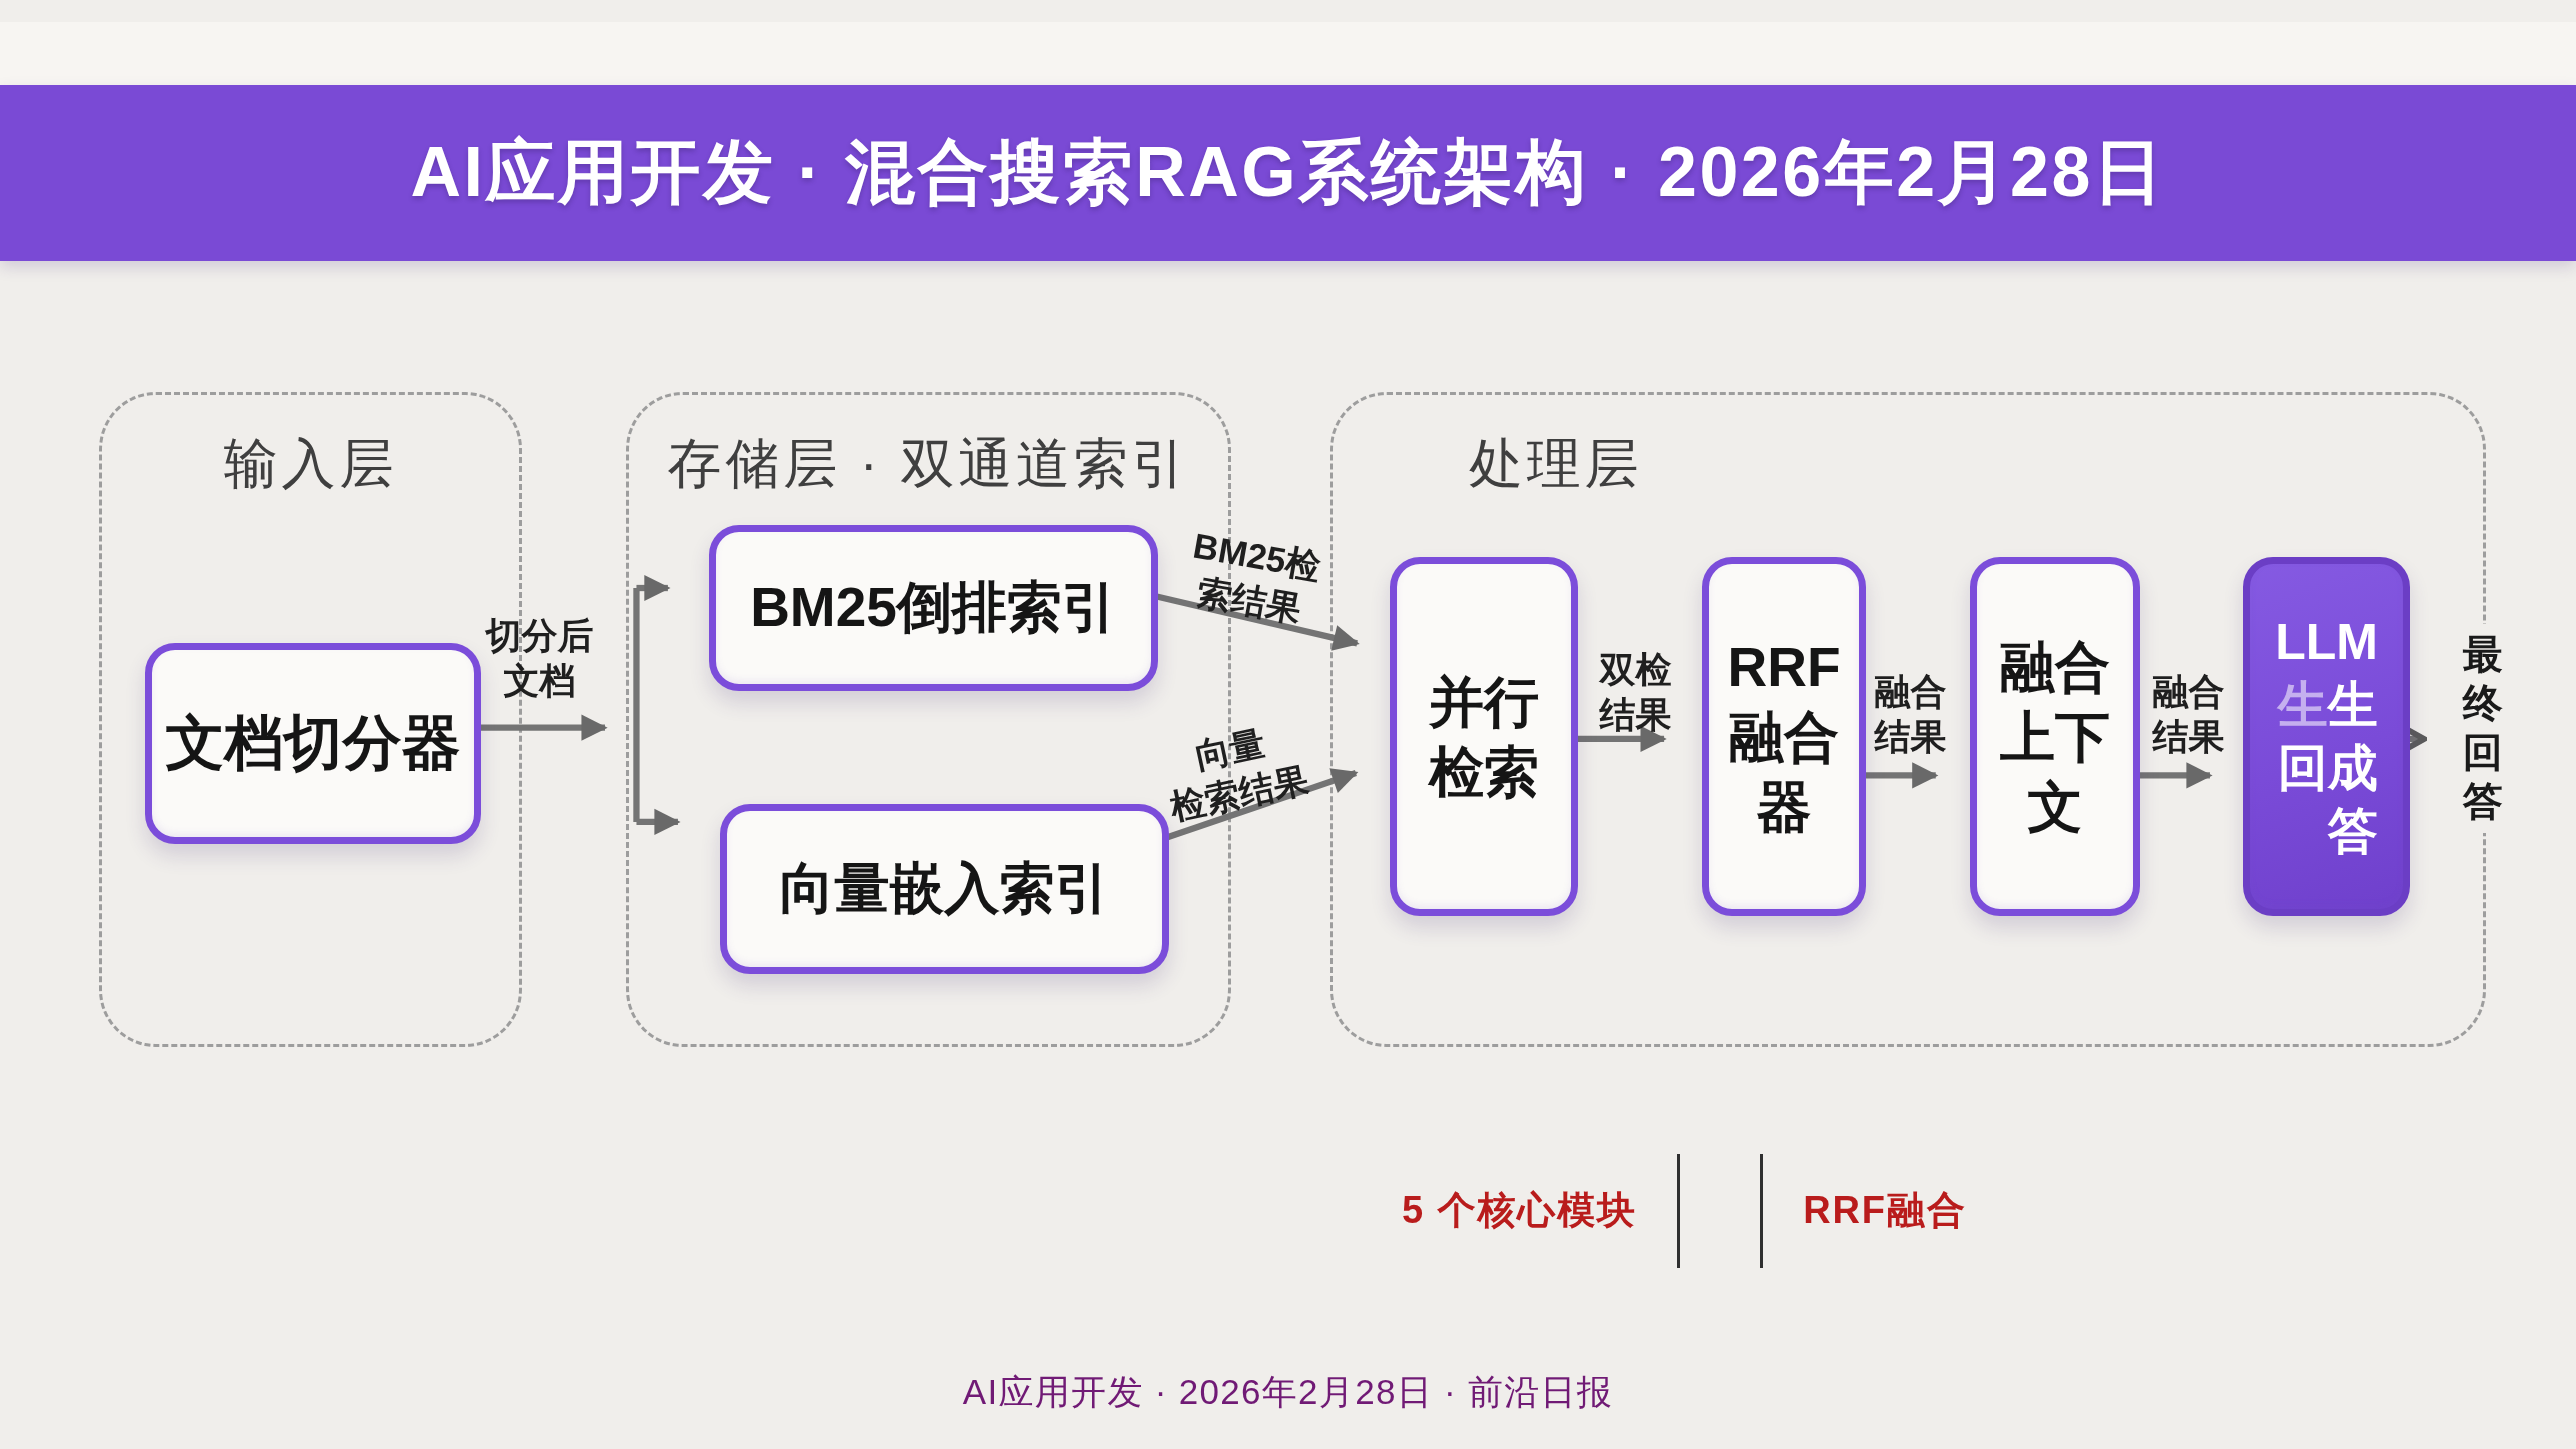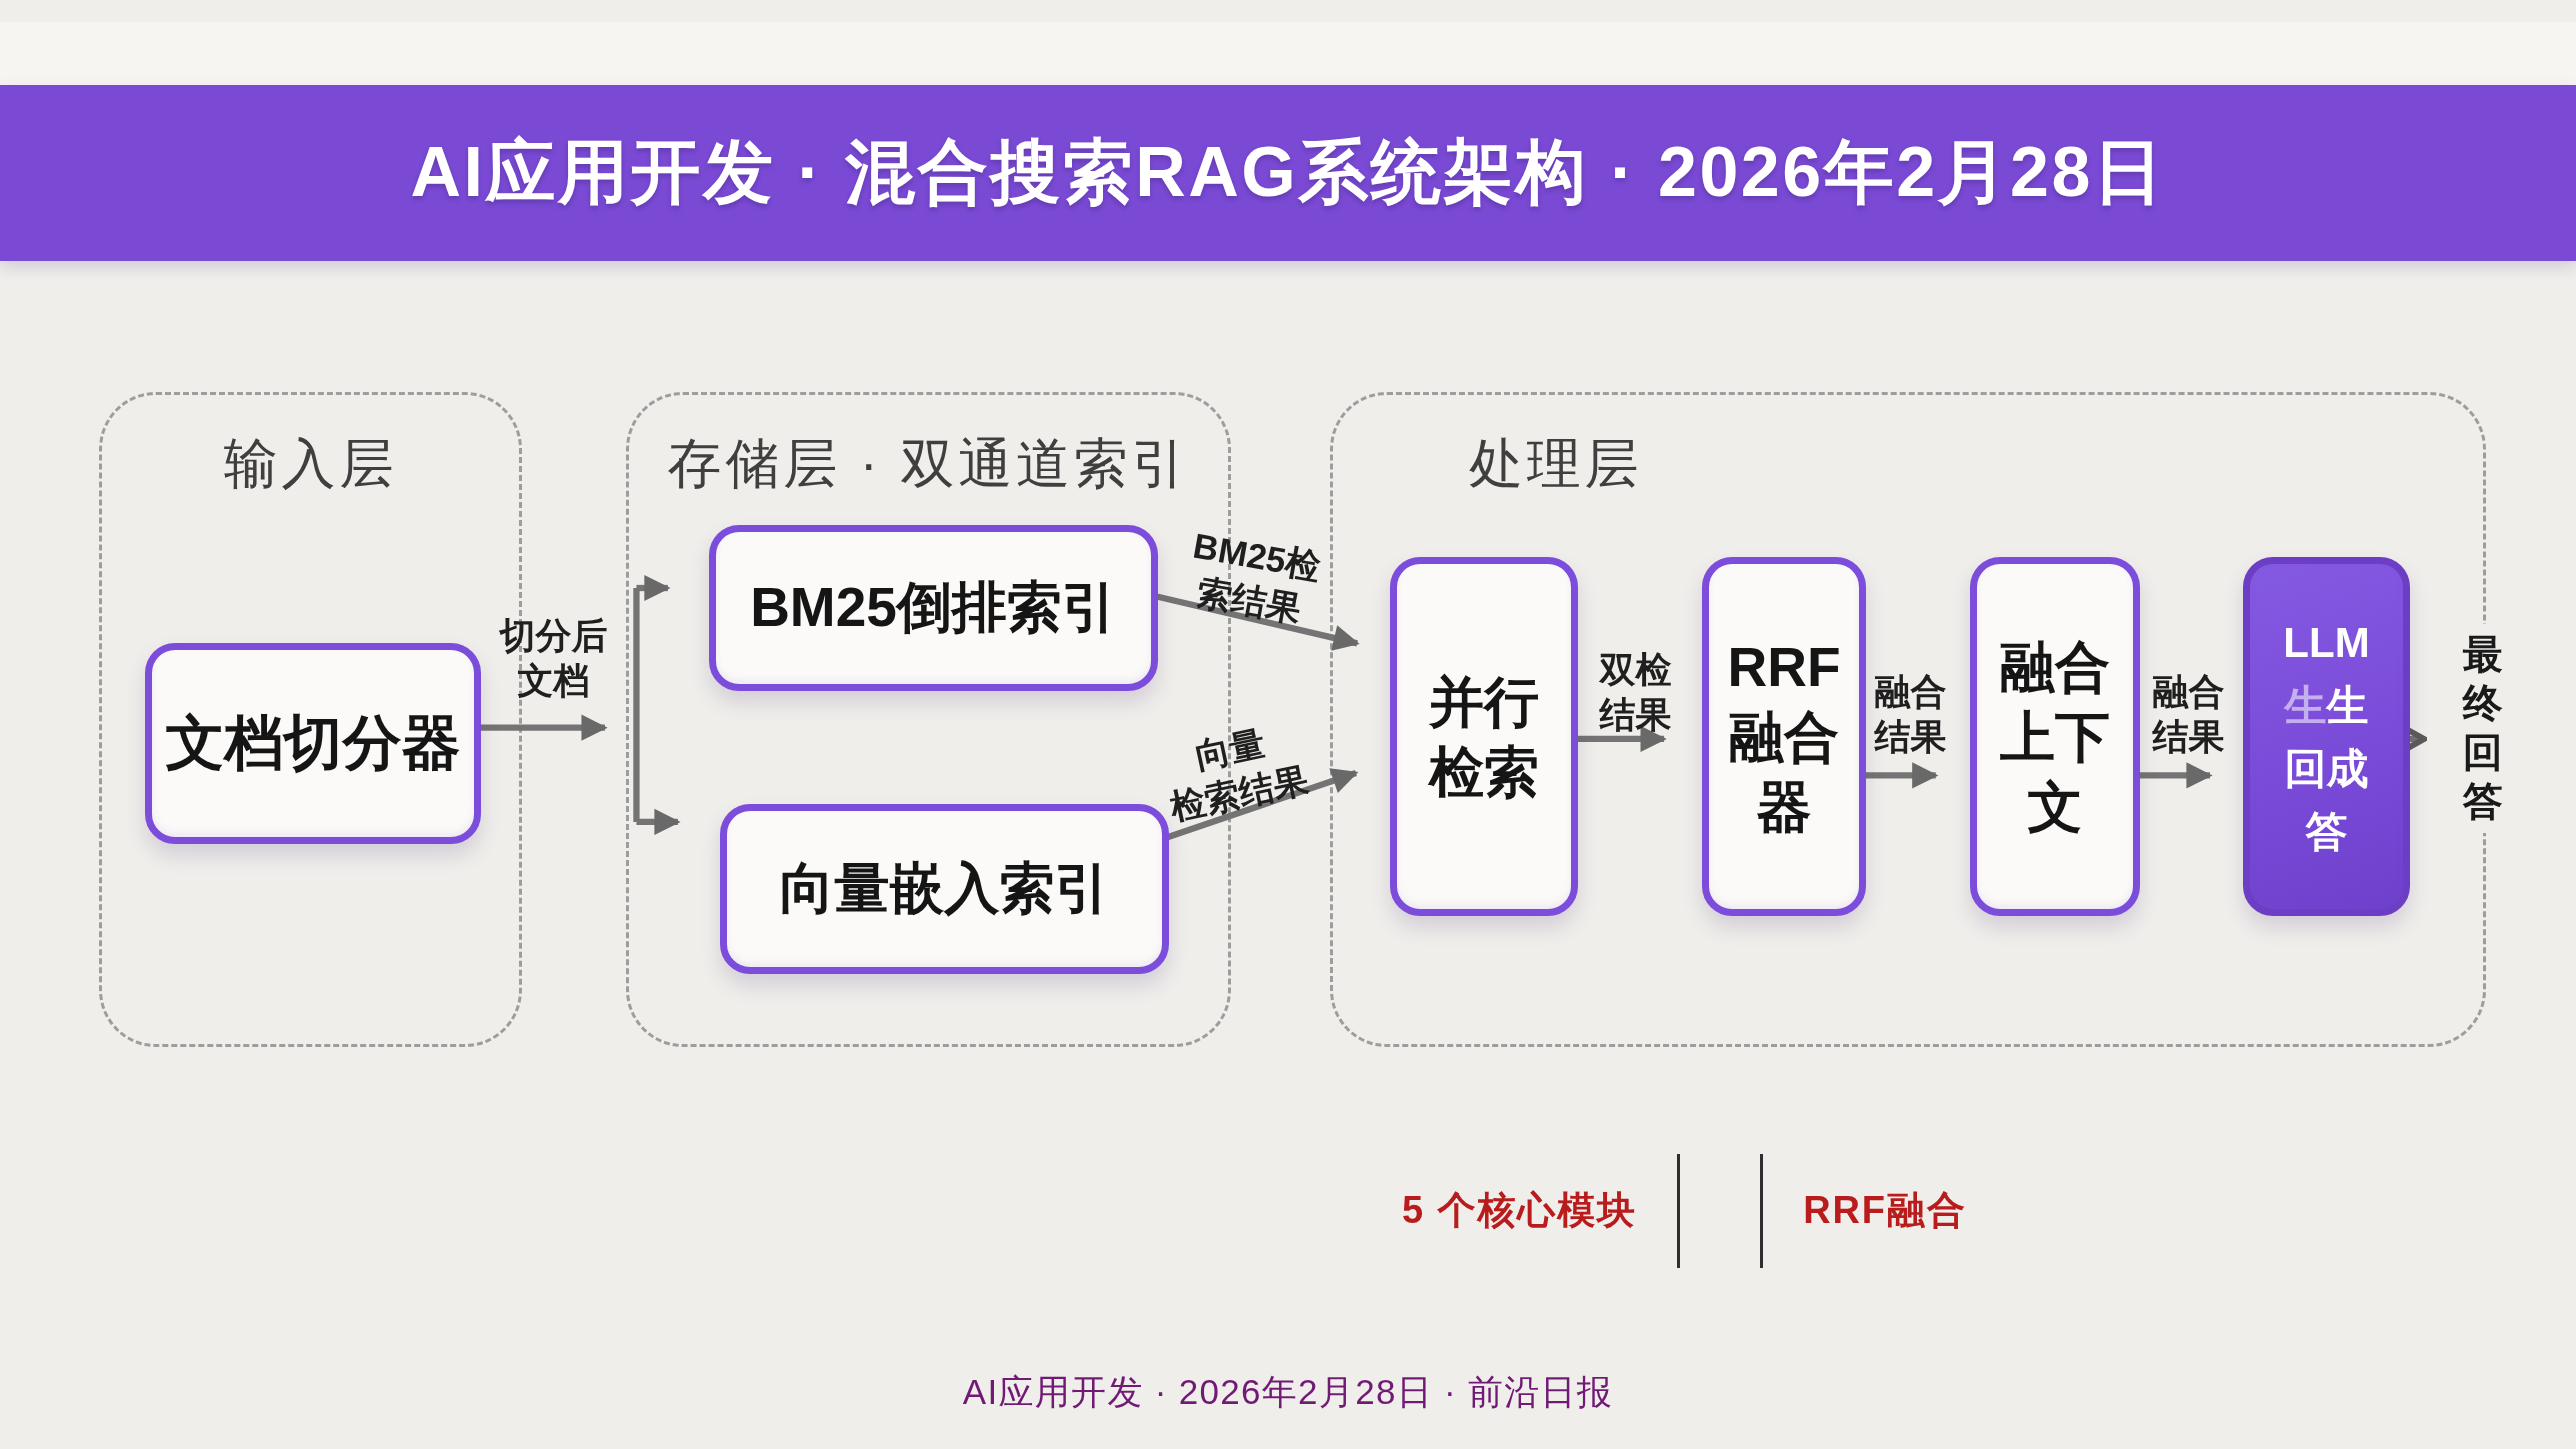--- a/index.html
+++ b/index.html
@@ -14,21 +14,21 @@
   .group{position:absolute;border:3.1px dashed #9D9D9D;border-radius:57px;z-index:1;}
   .group-label{position:absolute;top:33px;font-size:54px;font-weight:500;color:#3F3F3F;letter-spacing:3.8px;}
   .center-label{left:0;right:0;text-align:center;}
   .node{position:absolute;background:#FBFAF8;border:7.5px solid #7B4DDA;border-radius:30px;
         display:flex;align-items:center;justify-content:center;z-index:3;
         box-shadow:0 11.3px 20px rgba(70,50,120,.16), inset 0 -3.8px 7.5px rgba(120,90,200,.10);}
   .node-text{font-weight:700;color:#151515;text-align:center;}
   .one-line{font-size:59px;white-space:nowrap;}
   .tall-text div{font-size:55px;line-height:70px;}
   .llm{background:linear-gradient(160deg,#855AE2 0%,#7A4BD8 55%,#6F40CC 100%);border-color:#6B3EC5;}
-  .llm .tall-text div{color:#FFFFFF;font-size:42px;line-height:63px;}
+  .llm .tall-text div{color:#FFFFFF;font-size:50px;line-height:63px;text-align:right;}
   .fade-first::first-letter{color:rgba(255,255,255,.55);}
   .edge-label{position:absolute;z-index:4;text-align:center;font-weight:600;color:#1F1F1F;}
   .edge-label div{font-size:36px;line-height:45px;white-space:nowrap;}
   .final-label{position:absolute;z-index:4;background:#F0EEEB;padding:6.3px 3.8px;text-align:center;}
   .final-label div{font-size:40px;line-height:49px;font-weight:600;color:#1A1A1A;}
   .arrows{position:absolute;left:0;top:0;z-index:2;}
   .stats{position:absolute;left:1402px;top:1129px;height:119px;display:flex;align-items:center;z-index:4;}
   .stat-item{font-size:38px;font-weight:700;color:#b91c1c;white-space:nowrap;letter-spacing:1.9px;}
   .stat-divider{width:3.1px;height:114px;background:#2F2F2F;margin:0 40px;}
   .footer{position:absolute;left:0;right:0;top:1347px;text-align:center;font-size:35px;
@@ -115,21 +115,21 @@
 
   <div class="node llm" style="left:2243px;top:535px;width:153px;height:345px;">
     <div class="node-text tall-text">
       <div>LLM</div>
       <div class="fade-first">生生</div>
       <div>回成</div>
       <div>答</div>
     </div>
   </div>
 
-  <div class="edge-label" style="left:456px;top:591px;width:195px;">
+  <div class="edge-label" style="left:442px;top:591px;width:195px;">
     <div>切分后</div>
     <div>文档</div>
   </div>
 
   <div class="edge-label" style="left:1121px;top:511px;width:264px;transform:rotate(10deg);">
     <div style="font-size:35px;">BM25检</div>
     <div style="font-size:35px;">索结果</div>
   </div>
 
   <div class="edge-label" style="left:1096px;top:704px;width:277px;transform:rotate(-12deg);">

